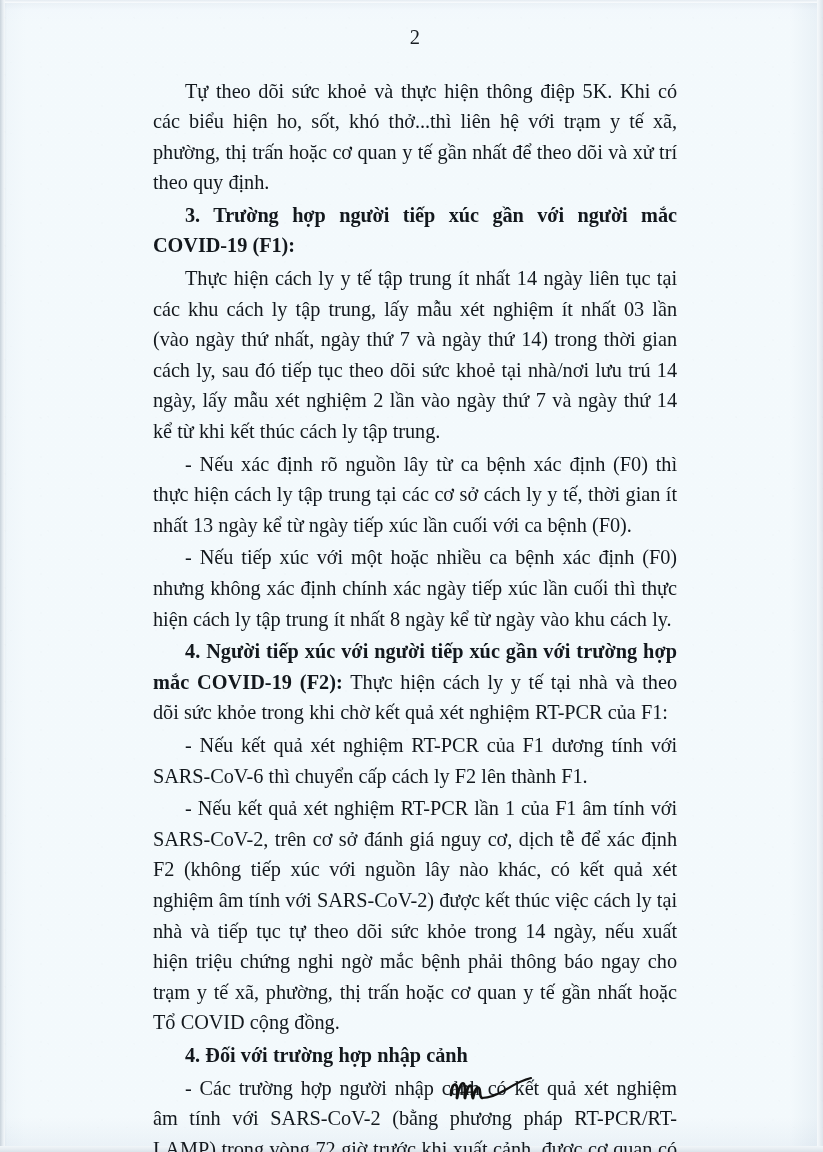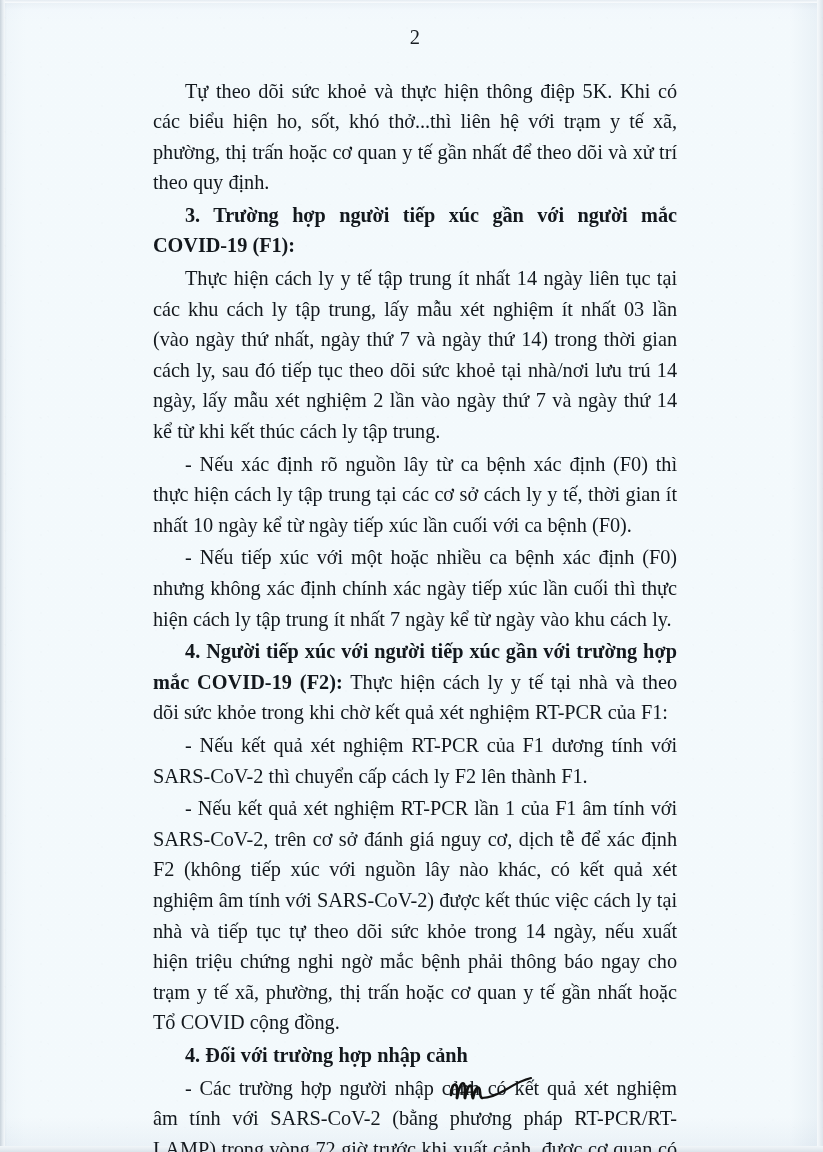--- a/index.html
+++ b/index.html
@@ -121,29 +121,29 @@
   <div id="content">
 
     <div class="page-number">2</div>
 
     <p class="para">Tự theo dõi sức khoẻ và thực hiện thông điệp 5K. Khi có các biểu hiện ho, sốt, khó thở...thì liên hệ với trạm y tế xã, phường, thị trấn hoặc cơ quan y tế gần nhất để theo dõi và xử trí theo quy định.</p>
 
     <p class="para b">3. Trường hợp người tiếp xúc gần với người mắc COVID-19 (F1):</p>
 
     <p class="para">Thực hiện cách ly y tế tập trung ít nhất 14 ngày liên tục tại các khu cách ly tập trung, lấy mẫu xét nghiệm ít nhất 03 lần (vào ngày thứ nhất, ngày thứ 7 và ngày thứ 14) trong thời gian cách ly, sau đó tiếp tục theo dõi sức khoẻ tại nhà/nơi lưu trú 14 ngày, lấy mẫu xét nghiệm 2 lần vào ngày thứ 7 và ngày thứ 14 kể từ khi kết thúc cách ly tập trung.</p>
 
-    <p class="para">- Nếu xác định rõ nguồn lây từ ca bệnh xác định (F0) thì thực hiện cách ly tập trung tại các cơ sở cách ly y tế, thời gian ít nhất 10 ngày kể từ ngày tiếp xúc lần cuối với ca bệnh (F0).</p>
+    <p class="para">- Nếu xác định rõ nguồn lây từ ca bệnh xác định (F0) thì thực hiện cách ly tập trung tại các cơ sở cách ly y tế, thời gian ít nhất 13 ngày kể từ ngày tiếp xúc lần cuối với ca bệnh (F0).</p>
 
-    <p class="para">- Nếu tiếp xúc với một hoặc nhiều ca bệnh xác định (F0) nhưng không xác định chính xác ngày tiếp xúc lần cuối thì thực hiện cách ly tập trung ít nhất 7 ngày kể từ ngày vào khu cách ly.</p>
+    <p class="para">- Nếu tiếp xúc với một hoặc nhiều ca bệnh xác định (F0) nhưng không xác định chính xác ngày tiếp xúc lần cuối thì thực hiện cách ly tập trung ít nhất 8 ngày kể từ ngày vào khu cách ly.</p>
 
     <p class="para">
       <span class="b">4. Người tiếp xúc với người tiếp xúc gần với trường hợp mắc COVID-19 (F2):</span><span> Thực hiện cách ly y tế tại nhà và theo dõi sức khỏe trong khi chờ kết quả xét nghiệm RT-PCR của F1:</span>
     </p>
 
-    <p class="para">- Nếu kết quả xét nghiệm RT-PCR của F1 dương tính với SARS-CoV-2 thì chuyển cấp cách ly F2 lên thành F1.</p>
+    <p class="para">- Nếu kết quả xét nghiệm RT-PCR của F1 dương tính với SARS-CoV-6 thì chuyển cấp cách ly F2 lên thành F1.</p>
 
     <p class="para">- Nếu kết quả xét nghiệm RT-PCR lần 1 của F1 âm tính với SARS-CoV-2, trên cơ sở đánh giá nguy cơ, dịch tễ để xác định F2 (không tiếp xúc với nguồn lây nào khác, có kết quả xét nghiệm âm tính với SARS-CoV-2) được kết thúc việc cách ly tại nhà và tiếp tục tự theo dõi sức khỏe trong 14 ngày, nếu xuất hiện triệu chứng nghi ngờ mắc bệnh phải thông báo ngay cho trạm y tế xã, phường, thị trấn hoặc cơ quan y tế gần nhất hoặc Tổ COVID cộng đồng.</p>
 
     <p class="para b">4. Đối với trường hợp nhập cảnh</p>
 
     <p class="para">
       <span>- Các trường hợp người nhập cảnh có kết quả xét nghiệm âm tính với SARS-CoV-2 (bằng phương pháp RT-PCR/RT-LAMP) trong vòng 72 giờ trước khi xuất cảnh, được cơ quan có thẩm quyền của nước thực hiện xét nghiệm cấp chứng nhận và có 01 trong 02 điều kiện </span>
     </p>
 
   </div>

